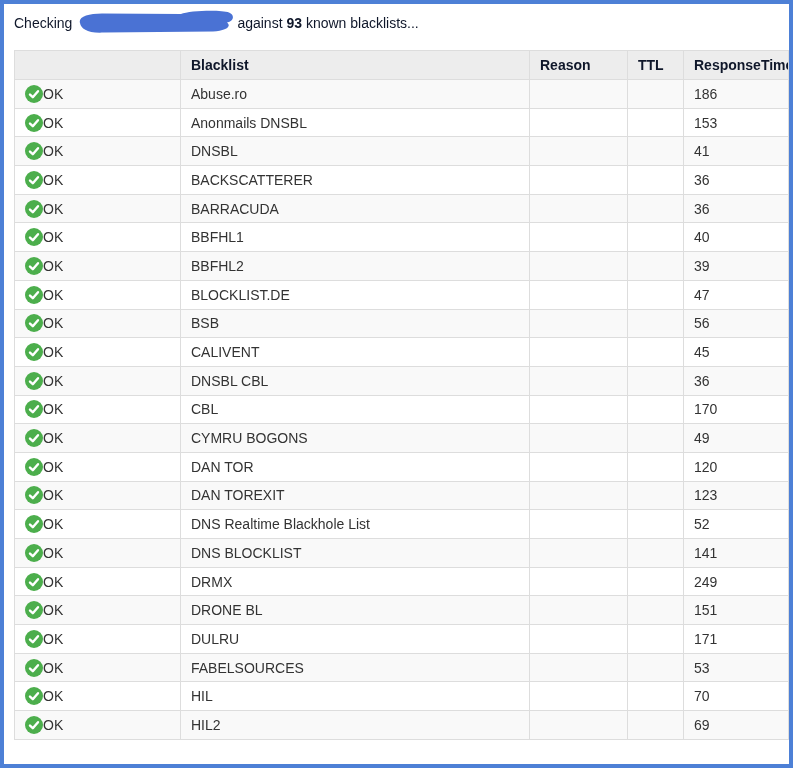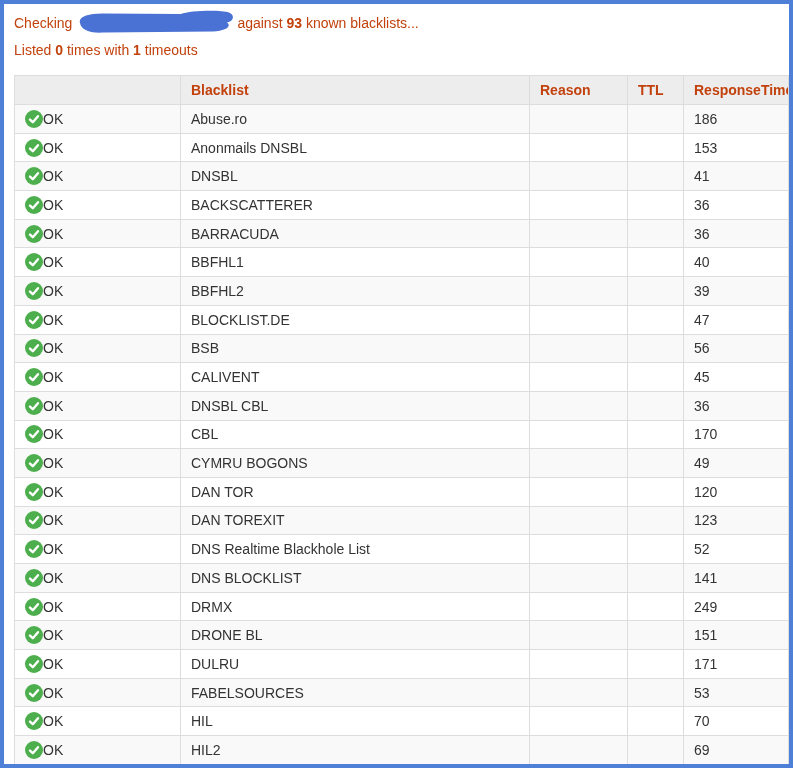--- a/index.html
+++ b/index.html
@@ -7,21 +7,21 @@
   body {
     font-family: "Liberation Sans", sans-serif;
     background: #ffffff;
     border: 4px solid #4d80d6;
     overflow: hidden;
     color: #333;
   }
   .summary {
     padding: 6px 10px 0 10px;
     font-size: 14px;
-    color: #c2410c;
+    color: #0f172a;
   }
   .summary-line { line-height: 25px; white-space: nowrap; }
   .summary b { font-weight: bold; }
   .redaction {
     display: inline-block;
     vertical-align: middle;
     margin: 0 1px 3px 1px;
     line-height: 0;
   }
   table.bl-table {
@@ -39,45 +39,38 @@
   .bl-table th, .bl-table td {
     border: 1px solid #ddd;
     padding: 0 10px;
     text-align: left;
     overflow: hidden;
     white-space: nowrap;
   }
   .bl-table th {
     background: #ededed;
     font-weight: bold;
-    color: #c2410c;
+    color: #0f172a;
     height: 29px;
   }
   .bl-table td { height: 28.7px; color: #333; }
   .bl-table tbody tr:nth-child(odd)  { background: #f9f9f9; }
   .bl-table tbody tr:nth-child(even) { background: #ffffff; }
   .status-cell { display: flex; align-items: center; height: 100%; }
   .ok-icon { width: 18px; height: 18px; flex: 0 0 18px; line-height: 0; }
 </style>
 </head>
 <body>
 
 <div class="summary">
   <div class="summary-line"><span>Checking</span><span class="redaction"><svg width="163" height="25" viewBox="0 0 163 25">
           <path d="M7,13 C5,7 15,3.5 29,3.5 L108,4 C116,0.5 148,-0.5 156,2.5 C162,5 161,11 154,12.5 C159,16.5 153,21 140,21.5 L31,22.5 C15,23.5 8,19 7,13 Z" fill="#4a72d4"></path>
         </svg></span><span>against</span>
     <b>93</b>
     <span>known blacklists...</span>
-  </div>
-  <div class="summary-line">
-    <span>Listed</span>
-    <b>0</b>
-    <span>times with</span>
-    <b>1</b>
-    <span>timeouts</span>
   </div>
 </div>
 
 <table class="bl-table">
   <colgroup>
     <col class="c-status">
       <col class="c-blacklist">
       <col class="c-reason">
       <col class="c-ttl">
       <col class="c-response">

